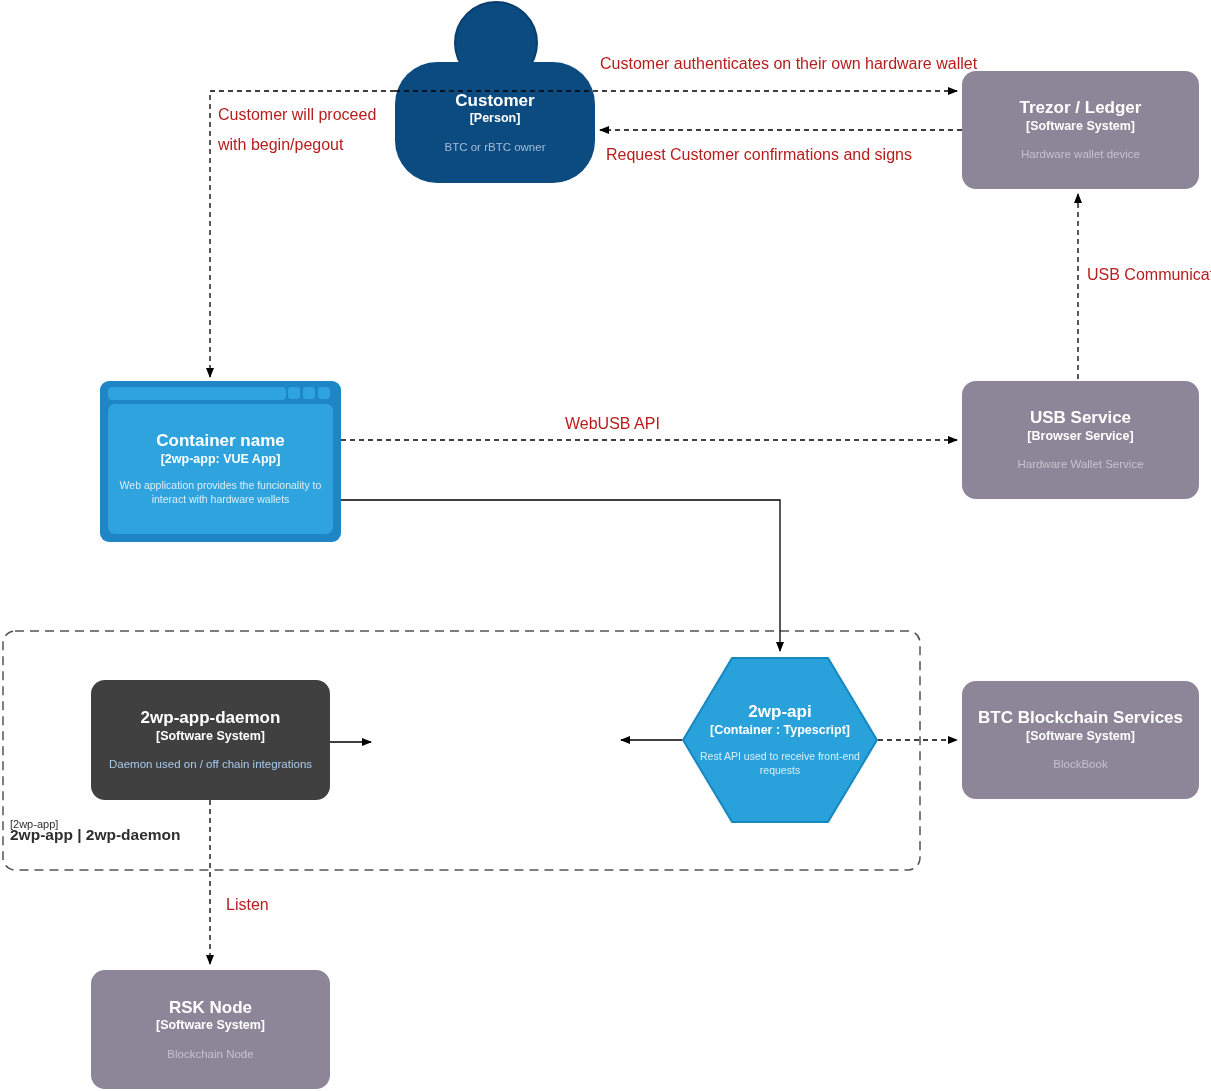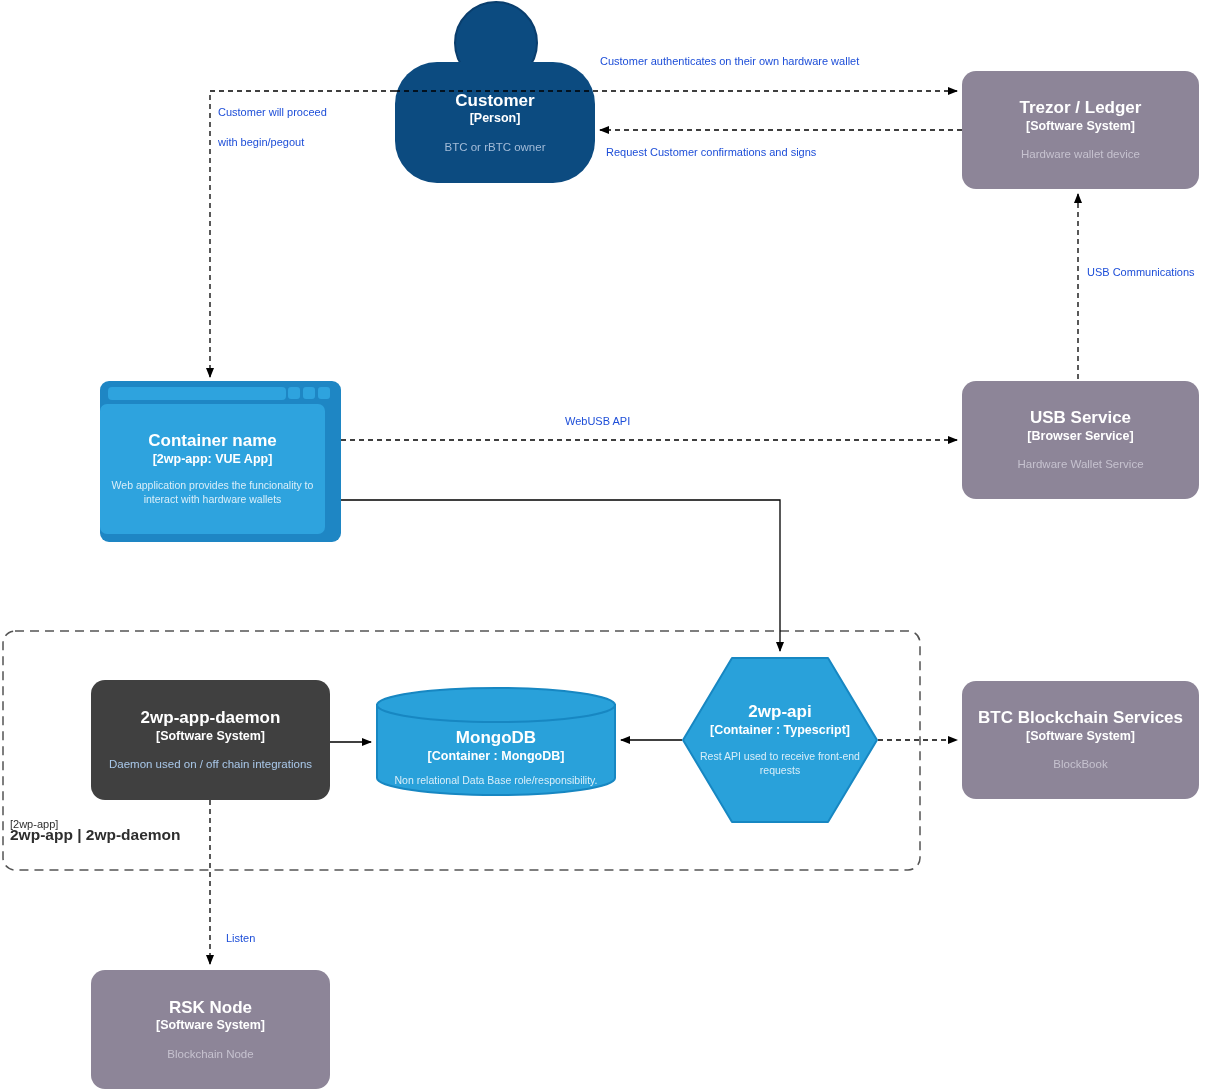--- a/index.html
+++ b/index.html
@@ -32,34 +32,34 @@
 
   
   .blue-box{background:#404040;border-radius:14px;width:239px;height:120px;}
   .blue-box .c4-desc{color:#a9c8ea;}
 
   
   .browser{left:100px;top:381px;width:241px;height:161px;background:#1e86c4;border-radius:9px;}
   .browser-bar{position:absolute;left:8px;top:6px;width:178px;height:13px;border-radius:4px;background:#2ea3de;}
   .browser-btn{position:absolute;top:6px;width:12px;height:12px;border-radius:3px;background:#2ea3de;}
   .browser-panel{
-    position:absolute;left:0;top:23px;width:225px;height:130px;border-radius:7px;background:#2ea3de;
+    position:absolute;left:8px;top:23px;width:225px;height:130px;border-radius:7px;background:#2ea3de;
     display:flex;flex-direction:column;align-items:center;justify-content:center;text-align:center;
   }
   .lightblue-desc{font-size:10.5px;font-weight:normal;color:#d9eef9;margin-top:12px;line-height:1.3;}
 
   
   .shape-svg{position:absolute;left:0;top:0;}
   .cyl-content{position:absolute;left:0;top:36px;width:100%;height:72px;
     display:flex;flex-direction:column;align-items:center;justify-content:center;}
   .hex-content{position:absolute;inset:0;display:flex;flex-direction:column;
     align-items:center;justify-content:center;}
 
   
-  .edge-label{position:absolute;font-size:11px;color:#1d4ed8;white-space:nowrap;z-index:6;}
+  .edge-label{position:absolute;font-size:16px;color:#b91c1c;white-space:nowrap;z-index:6;}
 
   
   .boundary-title{position:absolute;left:10px;top:826px;font-size:15.5px;font-weight:bold;color:#2e2e2e;z-index:6;}
   .boundary-sub{position:absolute;left:10px;top:818px;font-size:11px;color:#2e2e2e;z-index:6;}
 
   #edge-layer{position:absolute;left:0;top:0;z-index:5;pointer-events:none;}
   .node{z-index:2;}
 </style>
 </head>
 <body>
@@ -95,21 +95,21 @@
 
     <path d="M210,800 L210,964" fill="none" stroke="#000" stroke-width="1.3" stroke-dasharray="5 4" marker-end="url(#arr)"></path>
   </svg>
 
   <div class="edge-label" style="left:600px;top:55px;">Customer authenticates on their own hardware wallet</div>
   <div class="edge-label" style="left:606px;top:146px;">Request Customer confirmations and signs</div>
   <div class="edge-label" style="left:218px;top:106px;">Customer will proceed</div>
   <div class="edge-label" style="left:218px;top:136px;">with begin/pegout</div>
   <div class="edge-label" style="left:1087px;top:266px;">USB Communications</div>
   <div class="edge-label" style="left:565px;top:415px;">WebUSB API</div>
-  <div class="edge-label" style="left:226px;top:896px;margin-top:36px;">Listen</div>
+  <div class="edge-label" style="left:226px;top:896px;">Listen</div>
 
   <div class="boundary-title">2wp-app | 2wp-daemon</div>
   <div class="boundary-sub">[2wp-app]</div>
 
   <div class="person-head"></div>
   <div class="node person-body">
     <div class="node-content">
       <span class="c4-title">Customer</span>
       <span class="c4-sub">[Person]</span>
       <span class="c4-desc">BTC or rBTC owner</span>
@@ -145,31 +145,20 @@
   </div>
 
   <div class="node blue-box" style="left:91px;top:680px;">
     <div class="node-content">
       <span class="c4-title">2wp-app-daemon</span>
       <span class="c4-sub">[Software System]</span>
       <span class="c4-desc">Daemon used on / off chain integrations</span>
     </div>
   </div>
 
-  <div class="node" style="left:375px;top:686px;width:242px;height:111px;">
-    <svg class="shape-svg" width="242" height="111">
-      <path d="M2,19 L2,92 A119,17 0 0 0 240,92 L240,19 Z" fill="#29a1da" stroke="#1787c2" stroke-width="2"></path>
-      <ellipse cx="121" cy="19" rx="119" ry="17" fill="#29a1da" stroke="#1787c2" stroke-width="2"></ellipse>
-    </svg>
-    <div class="cyl-content">
-      <span class="c4-title">MongoDB</span>
-      <span class="c4-sub">[Container : MongoDB]</span>
-      <span class="lightblue-desc" style="white-space:nowrap;margin-top:10px;">Non relational Data Base role/responsibility.</span>
-    </div>
-  </div>
 
   <div class="node" style="left:680px;top:655px;width:200px;height:170px;">
     <svg class="shape-svg" width="200" height="170">
       <polygon points="52,3 148,3 197,85 148,167 52,167 3,85" fill="#29a1da" stroke="#1787c2" stroke-width="2" stroke-linejoin="round"></polygon>
     </svg>
     <div class="hex-content">
       <span class="c4-title">2wp-api</span>
       <span class="c4-sub">[Container : Typescript]</span>
       <span class="lightblue-desc" style="width:188px;">Rest API used to receive front-end requests</span>
     </div>

